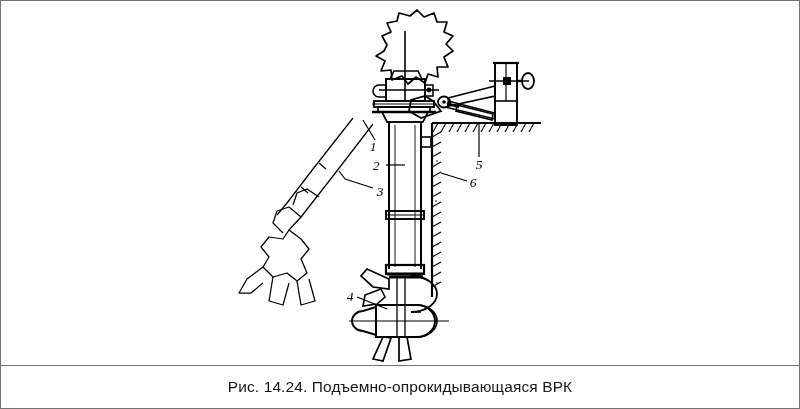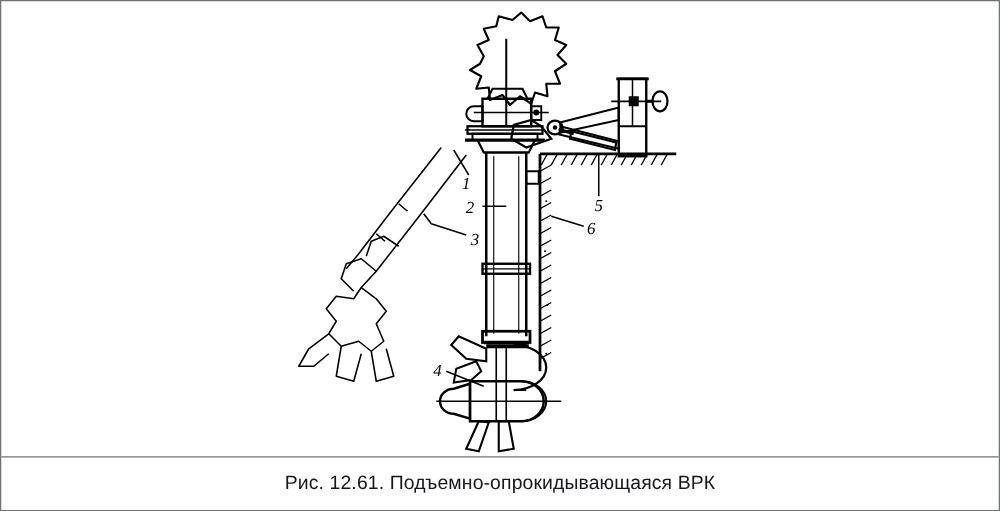--- a/index.html
+++ b/index.html
@@ -269,16 +269,16 @@
         <text class="lbl" x="478" y="168" text-anchor="middle">5</text>
         <text class="lbl" x="472" y="186" text-anchor="middle">6</text>
       </g>
 
     </svg>
   </div>
 
   <div id="caption-rule"></div>
 
   <div id="caption-bar">
-    <div id="caption-text">Рис. 12.61. Подъемно-опрокидывающаяся ВРК</div>
+    <div id="caption-text">Рис. 14.24. Подъемно-опрокидывающаяся ВРК</div>
   </div>
 
 </div>
 
 </body></html>

